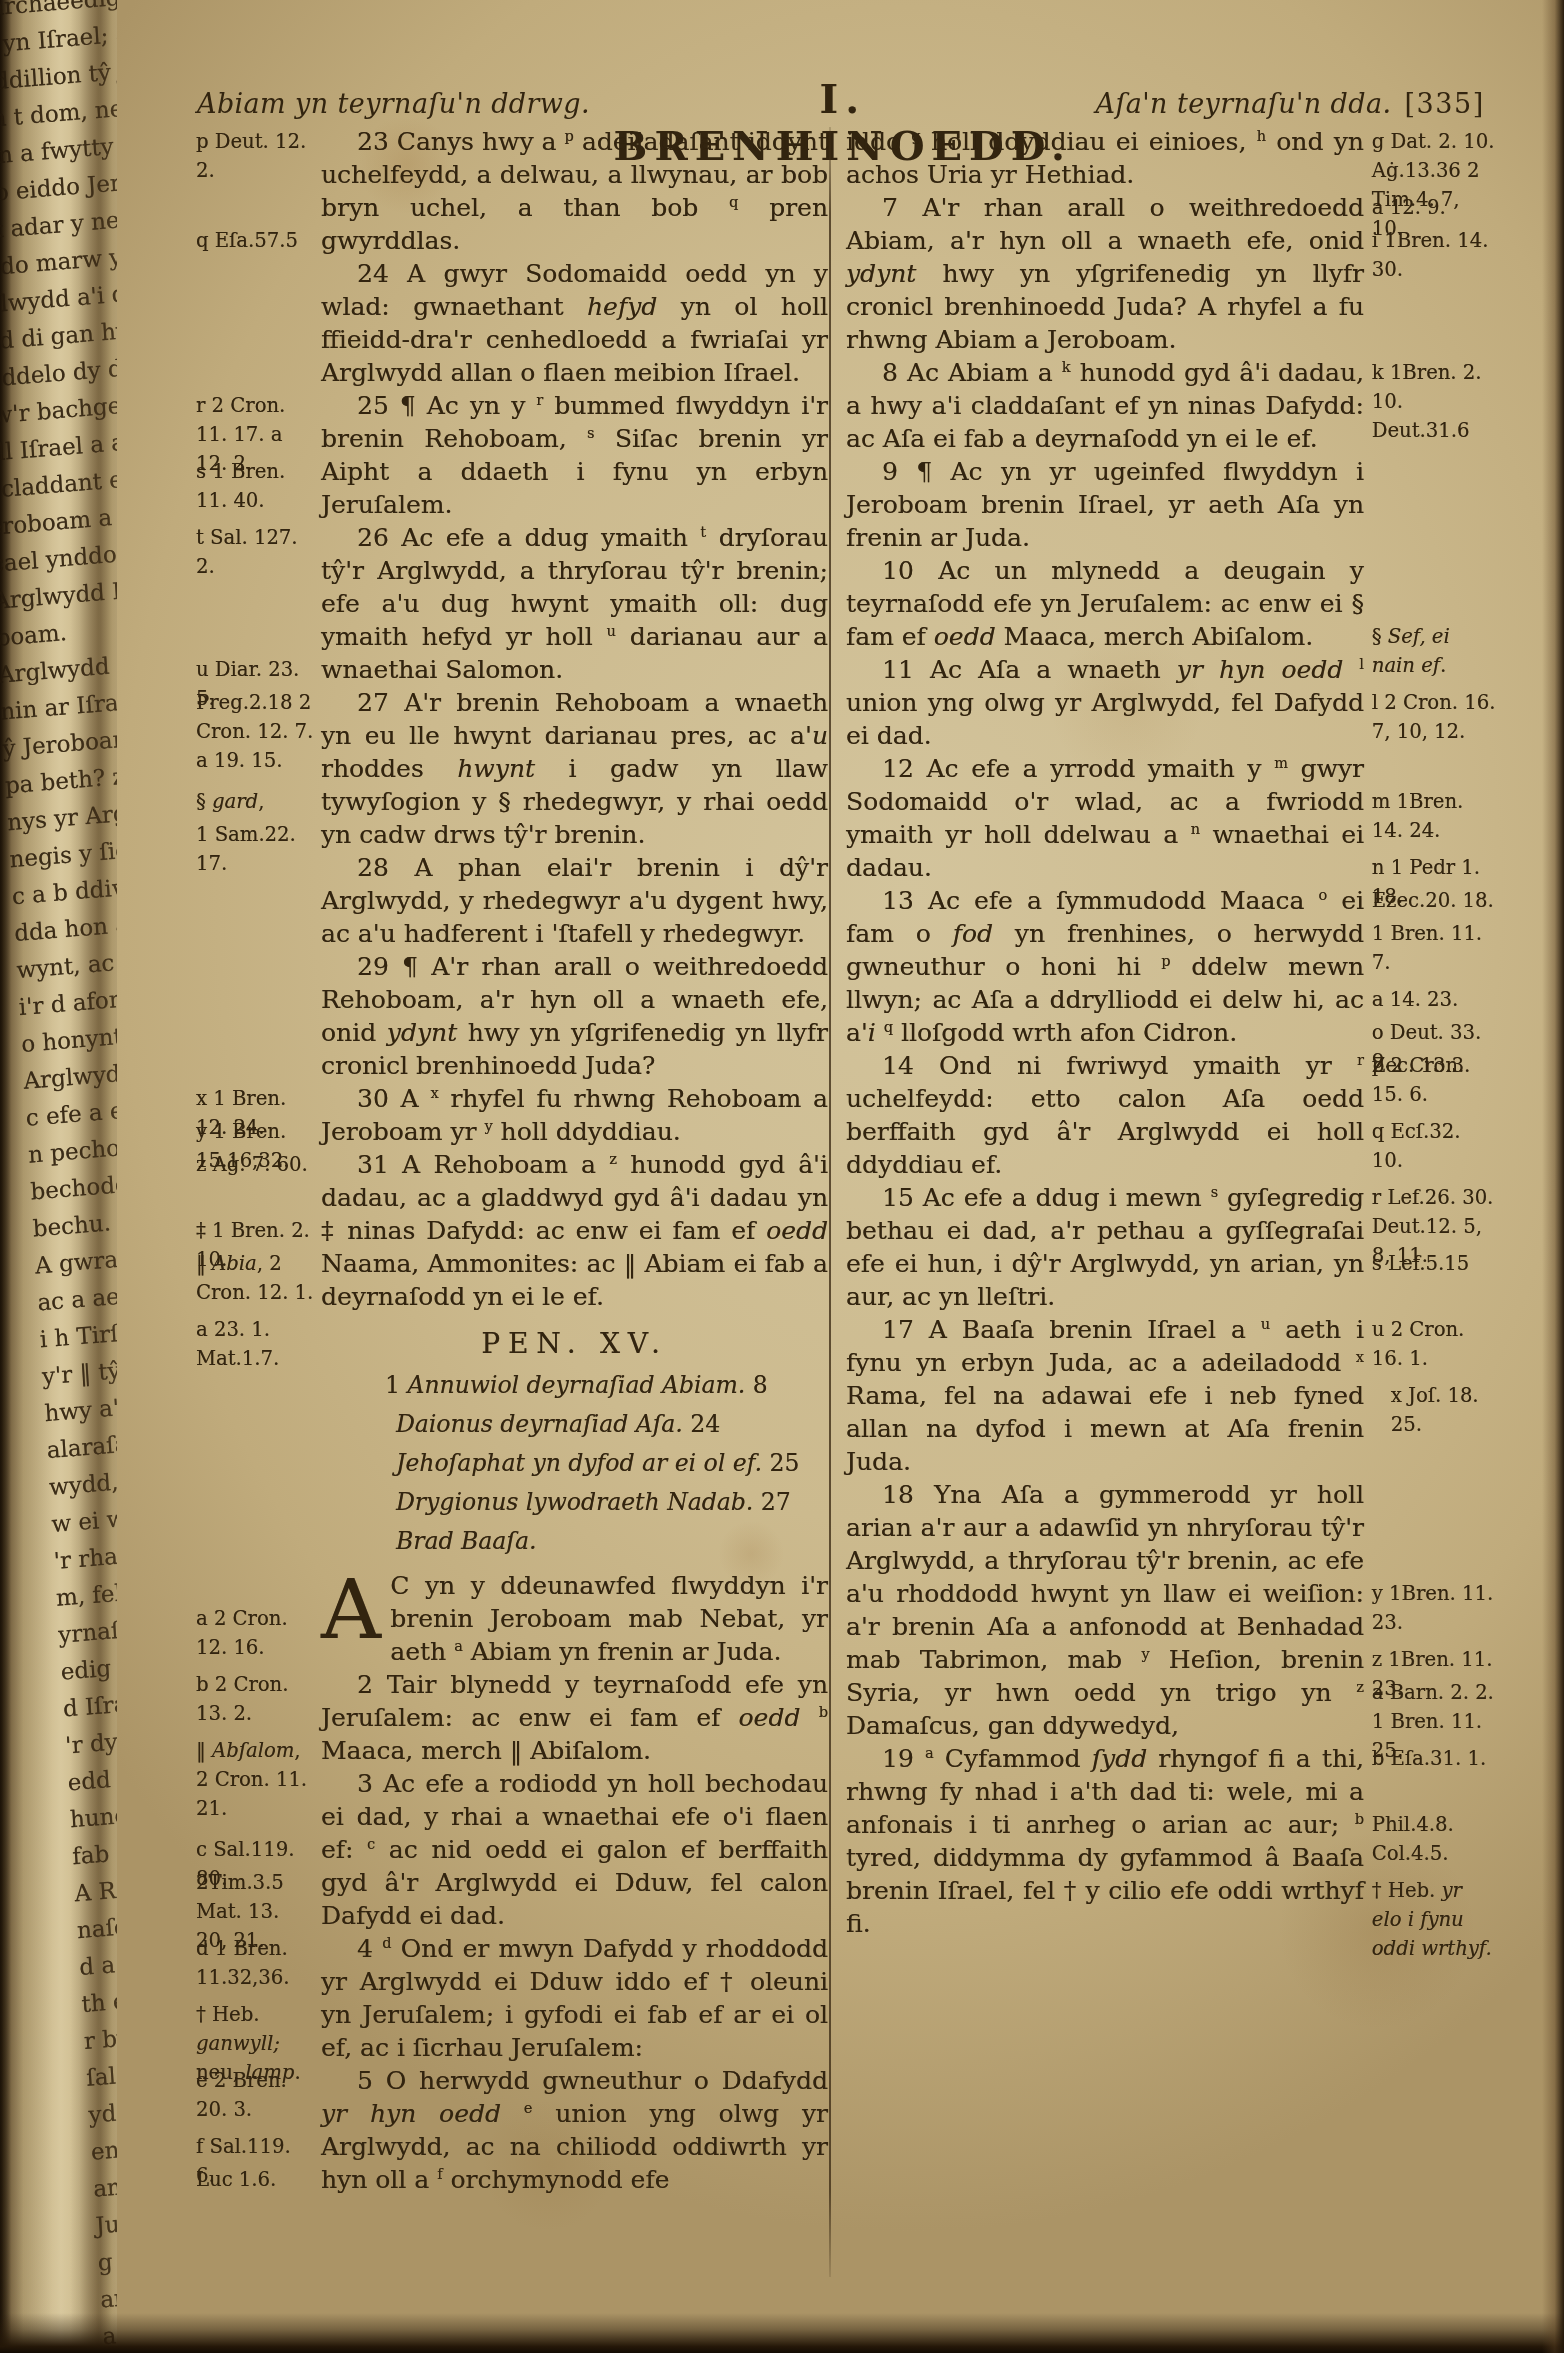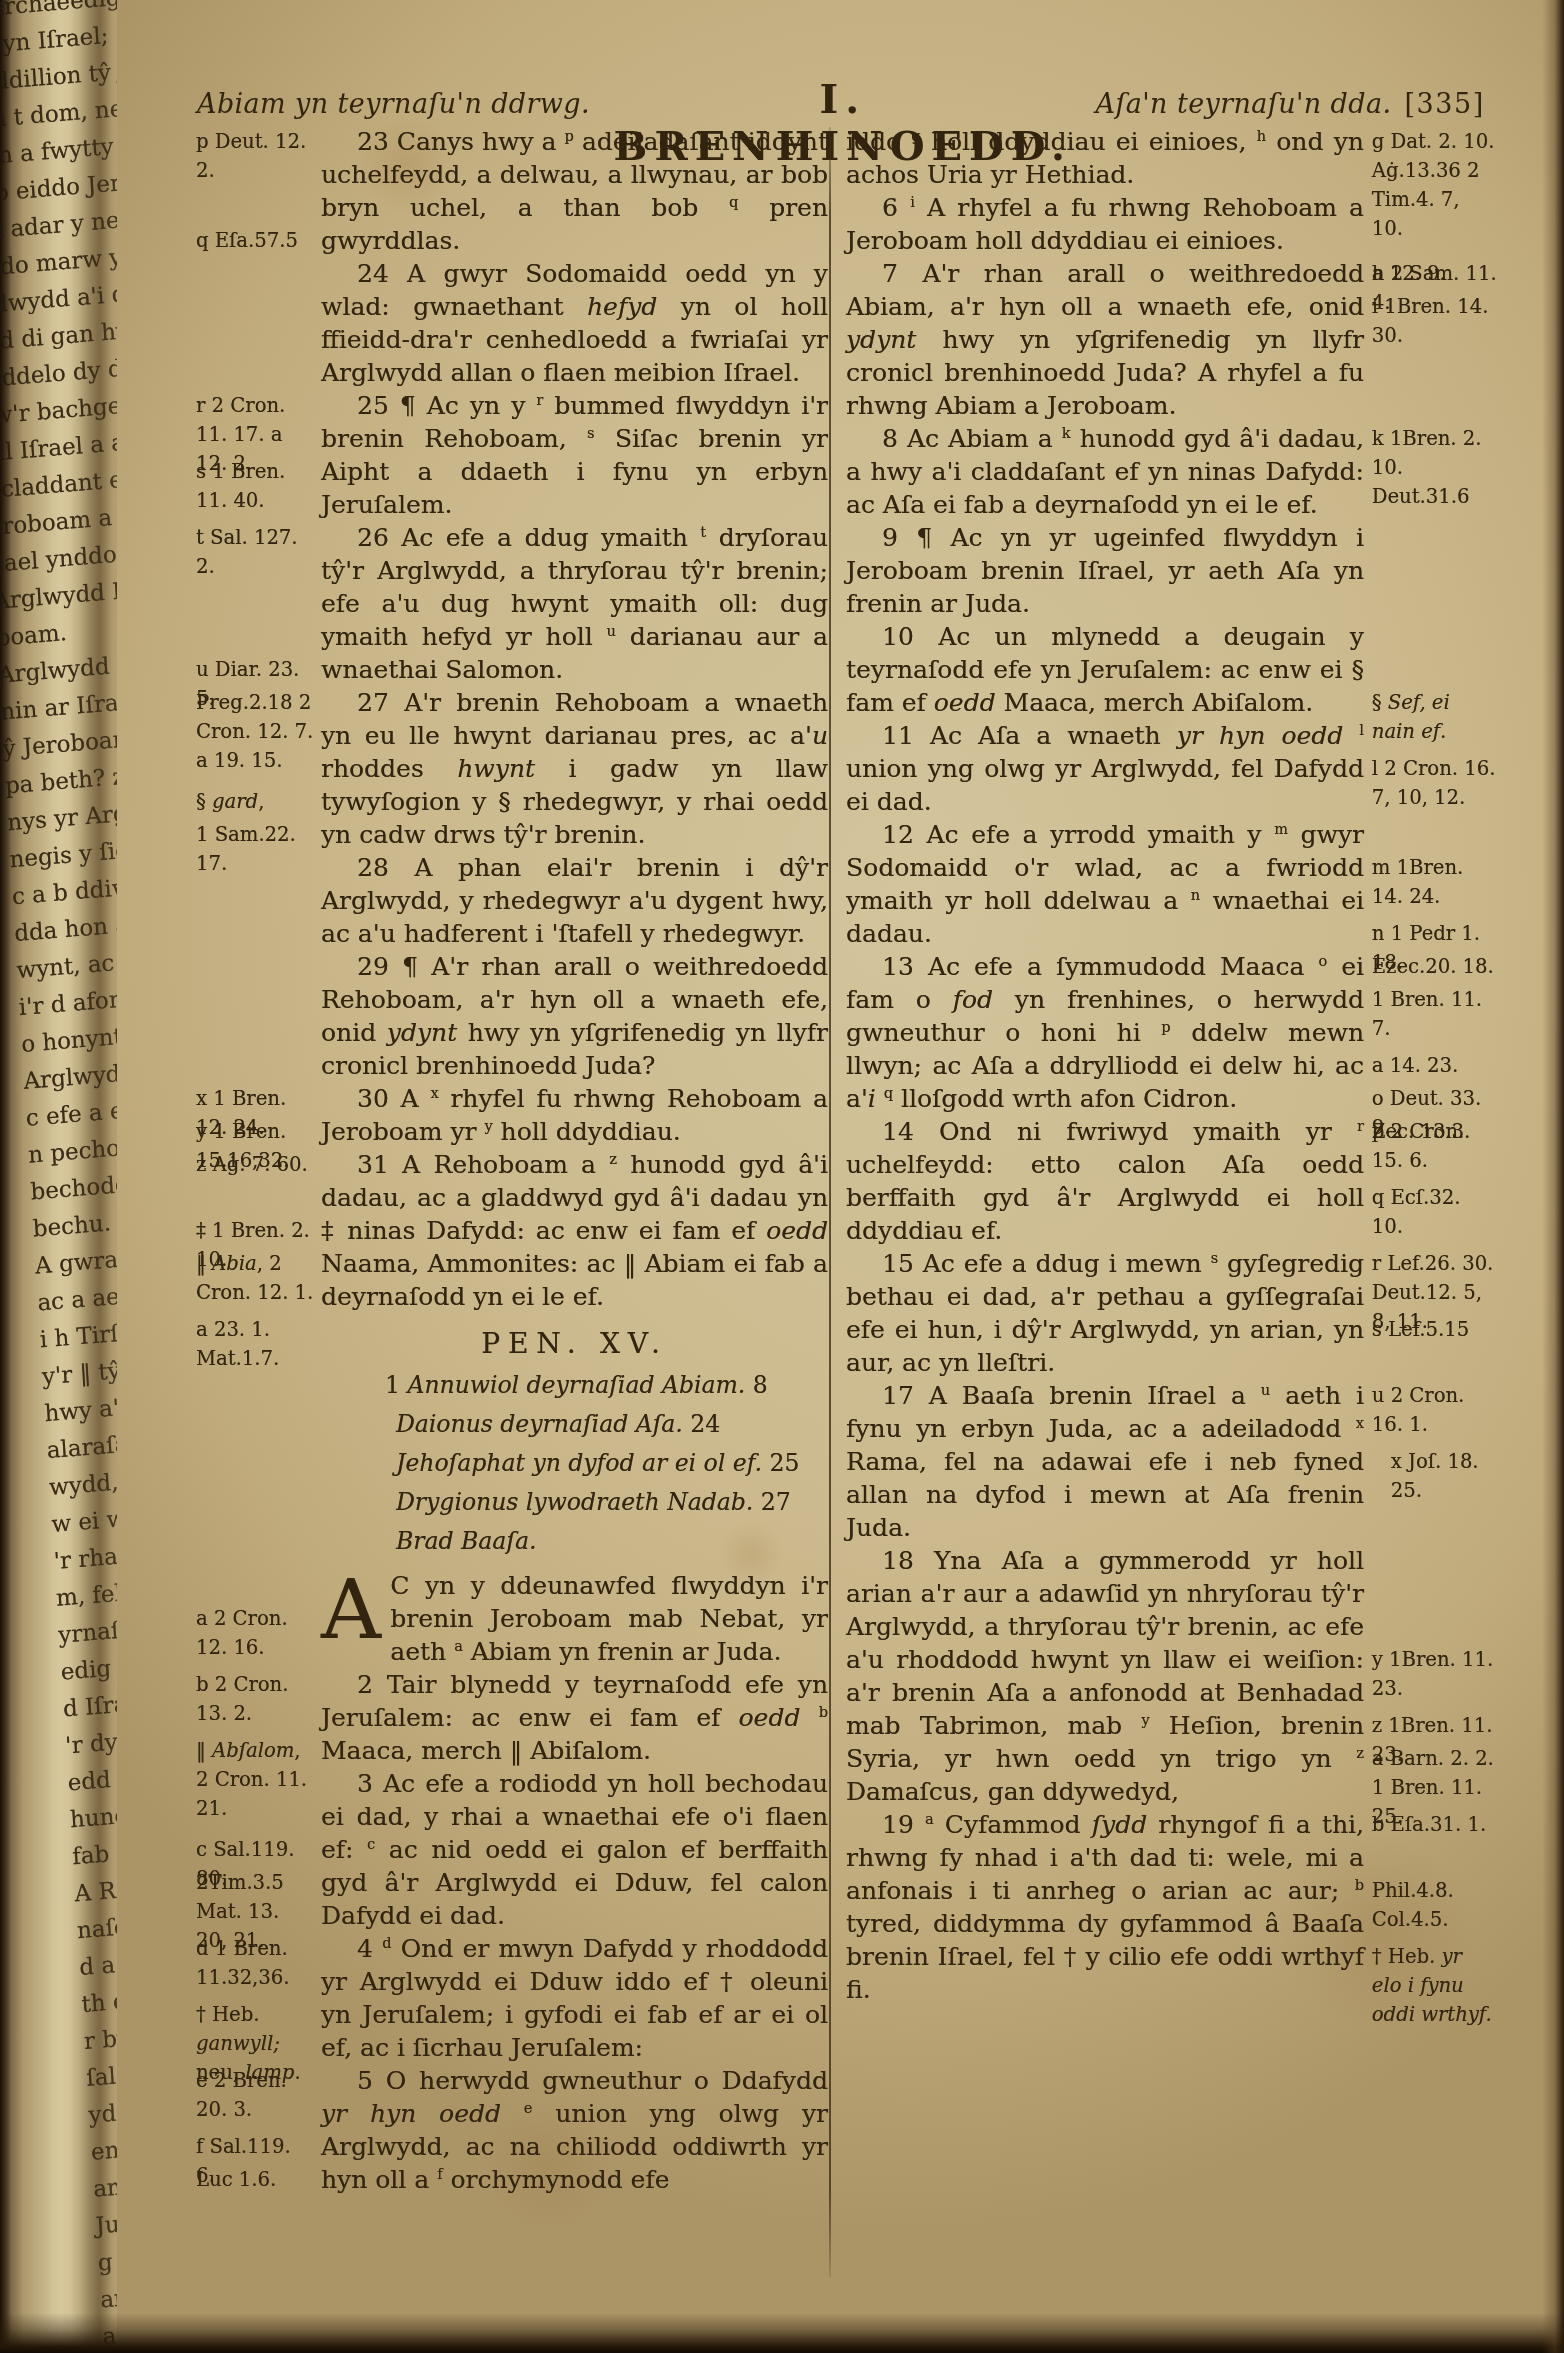--- a/index.html
+++ b/index.html
@@ -161,21 +161,20 @@
       <p class="summary">1 <i>Annuwiol deyrnaſiad Abiam.</i> 8 <i>Daionus deyrnaſiad Aſa.</i> 24 <i>Jehoſaphat yn dyfod ar ei ol ef.</i> 25 <i>Drygionus lywodraeth Nadab.</i> 27 <i>Brad Baaſa.</i></p>
       <p class="verse noindent"><span class="dropcap">A</span><span>C yn y ddeunawfed flwyddyn i'r brenin Jeroboam mab Nebat, yr aeth <sup>a</sup> Abiam yn frenin ar Juda.</span><span class="mnote" style="top: 35px;">a 2 Cron. 12. 16.</span></p>
       <p class="verse">2 Tair blynedd y teyrnaſodd efe yn Jeruſalem: ac enw ei fam ef <i>oedd</i> <sup>b</sup> Maaca, merch ‖ Abiſalom.<span class="mnote" style="top: 2.3px;">b 2 Cron. 13. 2.</span><span class="mnote" style="top: 68px;">‖ <i>Abſalom</i>, 2 Cron. 11. 21.</span></p>
       <p class="verse">3 Ac efe a rodiodd yn holl bechodau ei dad, y rhai a wnaethai efe o'i flaen ef: <sup>c</sup> ac nid oedd ei galon ef berffaith gyd â'r Arglwydd ei Dduw, fel calon Dafydd ei dad.<span class="mnote" style="top: 68px;">c Sal.119. 80.</span><span class="mnote" style="top: 101px;">2Tim.3.5 Mat. 13. 20, 21.</span></p>
       <p class="verse">4 <sup>d</sup> Ond er mwyn Dafydd y rhoddodd yr Arglwydd ei Dduw iddo ef † oleuni yn Jeruſalem; i gyfodi ei fab ef ar ei ol ef, ac i ſicrhau Jeruſalem:<span class="mnote" style="top: 2.3px;">d 1 Bren. 11.32,36.</span><span class="mnote" style="top: 68px;">† Heb. <i>ganwyll;</i> neu, <i>lamp</i>.</span></p>
       <p class="verse">5 O herwydd gwneuthur o Ddafydd <i>yr hyn oedd</i> <sup>e</sup> union yng olwg yr Arglwydd, ac na chiliodd oddiwrth yr hyn oll a <sup>f</sup> orchymynodd efe<span class="mnote" style="top: 2.3px;">e 2 Bren. 20. 3.</span><span class="mnote" style="top: 68px;">f Sal.119. 6.</span><span class="mnote" style="top: 101px;">Luc 1.6.</span></p>
     </section>
   <div class="divider"></div>
   <section class="col" id="col-right">
       <p class="verse noindent">iddo <sup>g</sup> holl ddyddiau ei einioes, <sup>h</sup> ond yn achos Uria yr Hethiad.<span class="mnote" style="top: 2.3px;">g Dat. 2. 10. Aġ.13.36 2 Tim.4. 7, 10.</span></p>
-      <p class="verse">6 <sup>i</sup> A rhyfel a fu rhwng Rehoboam a Jeroboam holl ddyddiau ei einioes.<span class="mnote" style="top: 68px;">h 2 Sam. 11. 4.</span></p>
       <p class="verse">7 A'r rhan arall o weithredoedd Abiam, a'r hyn oll a wnaeth efe, onid <i>ydynt</i> hwy yn yſgrifenedig yn llyfr cronicl brenhinoedd Juda?  A rhyfel a fu rhwng Abiam a Jeroboam.<span class="mnote" style="top: 2.3px;">a 12. 9.</span><span class="mnote" style="top: 35px;">i 1Bren. 14. 30.</span></p>
       <p class="verse">8 Ac Abiam a <sup>k</sup> hunodd gyd â'i dadau, a hwy a'i claddaſant ef yn ninas Dafydd: ac Aſa ei fab a deyrnaſodd yn ei le ef.<span class="mnote" style="top: 2.3px;">k 1Bren. 2. 10. Deut.31.6</span></p>
       <p class="verse">9 ¶ Ac yn yr ugeinfed flwyddyn i Jeroboam brenin Iſrael, yr aeth Aſa yn frenin ar Juda.</p>
       <p class="verse">10 Ac un mlynedd a deugain y teyrnaſodd efe yn Jeruſalem: ac enw ei § fam ef <i>oedd</i> Maaca, merch Abiſalom.<span class="mnote" style="top: 68px;">§ <i>Sef, ei nain ef</i>.</span></p>
       <p class="verse">11 Ac Aſa a wnaeth <i>yr hyn oedd</i> <sup>l</sup> union yng olwg yr Arglwydd, fel Dafydd ei dad.<span class="mnote" style="top: 35px;">l 2 Cron. 16. 7, 10, 12.</span></p>
       <p class="verse">12 Ac efe a yrrodd ymaith y <sup>m</sup> gwyr Sodomaidd o'r wlad, ac a fwriodd ymaith yr holl ddelwau a <sup>n</sup> wnaethai ei dadau.<span class="mnote" style="top: 35px;">m 1Bren. 14. 24.</span><span class="mnote" style="top: 101px;">n 1 Pedr 1. 18.</span></p>
       <p class="verse">13 Ac efe a ſymmudodd Maaca <sup>o</sup> ei fam o <i>fod</i> yn frenhines, o herwydd gwneuthur o honi hi <sup>p</sup> ddelw mewn llwyn; ac Aſa a ddrylliodd ei delw hi, ac a'<i>i</i> <sup>q</sup> lloſgodd wrth afon Cidron.<span class="mnote" style="top: 2.3px;">Ezec.20. 18.</span><span class="mnote" style="top: 35px;">1 Bren. 11. 7.</span><span class="mnote" style="top: 101px;">a 14. 23.</span><span class="mnote" style="top: 134px;">o Deut. 33. 9.</span><span class="mnote" style="top: 167px;">Zec. 13.3.</span></p>
       <p class="verse">14 Ond ni fwriwyd ymaith yr <sup>r</sup> uchelfeydd: etto calon Aſa oedd berffaith gyd â'r Arglwydd ei holl ddyddiau ef.<span class="mnote" style="top: 2.3px;">p 2 Cron. 15. 6.</span><span class="mnote" style="top: 68px;">q Ecſ.32. 10.</span></p>
       <p class="verse">15 Ac efe a ddug i mewn <sup>s</sup> gyſegredig bethau ei dad, a'r pethau a gyſſegraſai efe ei hun, i dŷ'r Arglwydd, yn arian, yn aur, ac yn lleſtri.<span class="mnote" style="top: 2.3px;">r Lef.26. 30. Deut.12. 5, 8, 11.</span><span class="mnote" style="top: 68px;">s Lef.5.15</span></p>
       <p class="verse">17 A Baaſa brenin Iſrael a <sup>u</sup> aeth i fynu yn erbyn Juda, ac a adeiladodd <sup>x</sup> Rama, fel na adawai efe i neb fyned allan na dyfod i mewn at Aſa frenin Juda.<span class="mnote" style="top: 2.3px;">u 2 Cron. 16. 1.</span><span class="mnote" style="top: 68px; margin-left: 19px;">x Joſ. 18. 25.</span></p>

